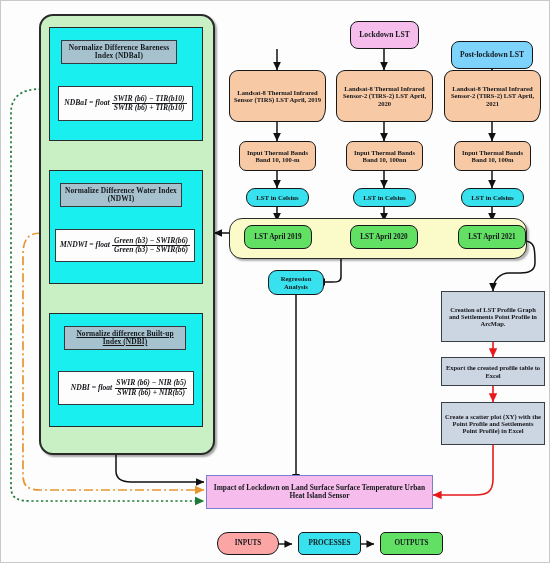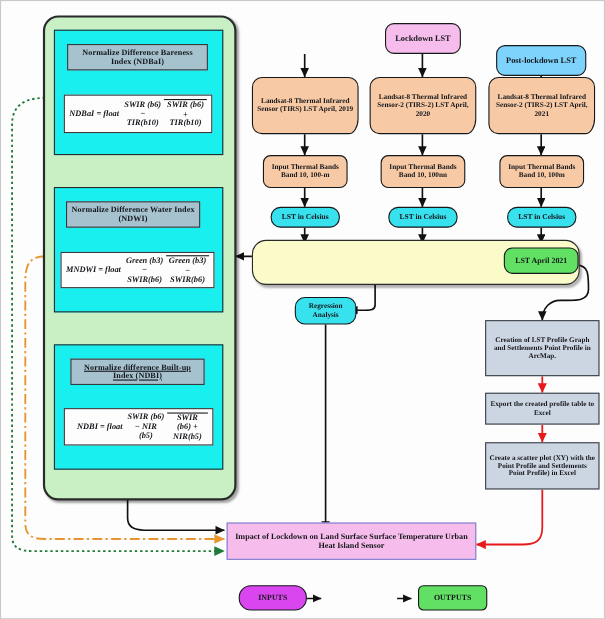--- a/index.html
+++ b/index.html
@@ -46,26 +46,26 @@
   .round-yellow{background:#7dd3fc;border:1.6px solid #16181a;border-radius:8px;font-size:7.6px;margin-top:20px;}
   .doc-tan{background:#f7c9a4;border:1.5px solid #16181a;font-size:6.6px;
            border-radius:9px 9px 9px 9px/9px 9px 14px 9px;padding:2px;}
   .tan-round{background:#f7c9a4;border:1.5px solid #16181a;border-radius:7px;font-size:6.6px;padding:1px;}
   .cyan-pill{background:#37e1ee;border:1.5px solid #16181a;border-radius:9px;font-size:6.8px;}
   .green-pill{background:#62e064;border:1.6px solid #16181a;border-radius:8px;font-size:7.2px;}
   .cyan-pill-lg{background:#37e1ee;border:1.6px solid #16181a;border-radius:9px;font-size:6.6px;}
   .step-grey{background:#ccd5e2;border:1.7px solid #3a3f45;font-size:6.5px;padding:2px 3px;}
   .impact{background:#f6bdec;border:1.6px solid #7a7fd0;font-size:7.4px;padding:2px 6px;}
 
-  .legend-in{background:#d946ef;border:1.5px solid #16181a;border-radius:11px;font-size:7.2px;}
+  .legend-in{background:#fca5a5;border:1.5px solid #16181a;border-radius:11px;font-size:7.2px;}
   .legend-pr{background:#37e1ee;border:1.5px solid #16181a;border-radius:5px;font-size:7.2px;}
   .legend-ou{background:#62e064;border:1.5px solid #16181a;border-radius:5px;font-size:7.2px;}
 
   
-  .frac{display:inline-flex;flex-direction:row;align-items:center;vertical-align:middle;
+  .frac{display:inline-flex;flex-direction:column;align-items:center;vertical-align:middle;
         margin-left:2px;}
   .frac .num{padding:0 2px 0px 2px;}
   .frac .den{padding:0px 2px 0 2px;border-top:1px solid #1a1a1a;}
   .lhs{white-space:nowrap;}
 </style>
 </head>
 <body>
 
 <div id="frame">
 
@@ -136,21 +136,21 @@
 
     <g stroke="#111111" stroke-width="1.4" fill="none" marker-end="url(#ah-black)">
       <path d="M278,543 L291,543"></path>
       <path d="M360,543 L373,543"></path>
     </g>
   </svg>
 
   <div class="outer-green" style="left:38px;top:13px;width:172px;height:437px;"></div>
 
   <div class="cyan-panel" style="left:48px;top:26px;width:152px;height:112px;"></div>
-  <div class="node hdr" style="left:60px;top:39px;width:128px;height:24px;">Normalize  Difference  Bareness Index (NDBaI)</div>
+  <div class="node hdr" style="left:60px;top:39px;width:116px;height:24px;">Normalize  Difference  Bareness Index (NDBaI)</div>
   <div class="node formula" style="left:57px;top:85px;width:135px;height:35px;">
     <span class="lhs">NDBaI = float</span>
     <span class="frac">
       <span class="num">SWIR (b6) − TIR(b10)</span>
       <span class="den">SWIR (b6) + TIR(b10)</span>
     </span>
   </div>
 
   <div class="cyan-panel" style="left:48px;top:169px;width:152px;height:112px;"></div>
   <div class="node hdr" style="left:59px;top:182px;width:122px;height:24px;">Normalize Difference Water Index (NDWI)</div>
@@ -180,26 +180,29 @@
   <div class="node doc-tan" style="left:335px;top:69px;width:97px;height:52px;">Landsat-8 Thermal Infrared Sensor-2 (TIRS-2) LST April, 2020</div>
   <div class="node tan-round" style="left:345px;top:140px;width:77px;height:30px;">Input Thermal Bands Band 10, 100nn</div>
   <div class="node cyan-pill" style="left:352px;top:187px;width:63px;height:19px;">LST in Celsius</div>
 
   <div class="node round-yellow" style="left:450px;top:20px;width:82px;height:28px;">Post-lockdown LST</div>
   <div class="node doc-tan" style="left:443px;top:69px;width:97px;height:52px;">Landsat-8 Thermal Infrared Sensor-2 (TIRS-2) LST April, 2021</div>
   <div class="node tan-round" style="left:453px;top:140px;width:77px;height:30px;">Input Thermal Bands Band 10, 100m</div>
   <div class="node cyan-pill" style="left:460px;top:187px;width:63px;height:19px;">LST in Celsius</div>
 
   <div class="yellow-band" style="left:228px;top:217px;width:296px;height:39px;"></div>
+  <div class="node green-pill" style="left:243px;top:224px;width:68px;height:24px;">LST April 2019</div>
+  <div class="node green-pill" style="left:349px;top:224px;width:68px;height:24px;">LST April 2020</div>
   <div class="node green-pill" style="left:457px;top:224px;width:68px;height:24px;">LST April 2021</div>
 
   <div class="node cyan-pill-lg" style="left:267px;top:269px;width:56px;height:25px;">Regression Analysis</div>
 
   <div class="node step-grey" style="left:440px;top:290px;width:104px;height:51px;">Creation of LST Profile Graph and Settlements Point Profile in ArcMap.</div>
   <div class="node step-grey" style="left:440px;top:356px;width:104px;height:29px;">Export the created profile table to Excel</div>
   <div class="node step-grey" style="left:440px;top:401px;width:104px;height:43px;">Create a scatter plot (XY) with the  Point Profile and Settlements Point Profile) in Excel</div>
 
   <div class="node impact" style="left:205px;top:474px;width:227px;height:34px;">Impact of Lockdown on Land Surface Surface Temperature Urban Heat Island Sensor</div>
 
   <div class="node legend-in" style="left:216px;top:531px;width:62px;height:23px;">INPUTS</div>
+  <div class="node legend-pr" style="left:297px;top:531px;width:63px;height:23px;">PROCESSES</div>
   <div class="node legend-ou" style="left:379px;top:531px;width:63px;height:23px;">OUTPUTS</div>
 
 </div>
 
 </body></html>

